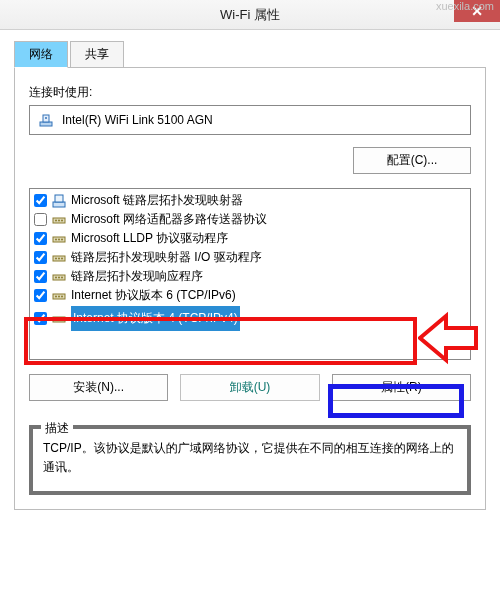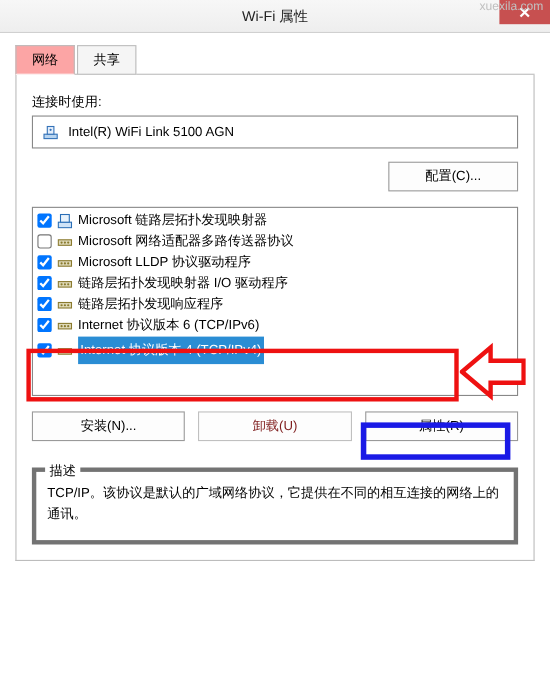--- a/index.html
+++ b/index.html
@@ -53,21 +53,21 @@
   }
   .tabs {
     display: flex;
     border-bottom: 1px solid #bcbcbc;
     position: relative;
     z-index: 2;
   }
   .tab {
     padding: 4px 14px;
     border: 1px solid #bcbcbc;
-    background: #fca5a5;
+    background: #7dd3fc;
     margin-right: 2px;
     position: relative;
     bottom: -1px;
     font-size: 12px;
     cursor: pointer;
   }
   .tab.active {
     border-bottom: 1px solid #fff;
   }
   .tab.inactive { background:#f5f5f5; }
@@ -91,21 +91,21 @@
   .btn {
     background: #fdfdfd;
     border: 1px solid #9a9a9a;
     padding: 4px 0;
     min-width: 118px;
     text-align: center;
     font-size: 12px;
     cursor: pointer;
     display:inline-block;
   }
-  .btn.disabled { color:#7f1d1d; border-color:#c0c0c0; cursor:default; }
+  .btn.disabled { color:#0f766e; border-color:#c0c0c0; cursor:default; }
   .listbox {
     border: 1px solid #888;
     height: 172px;
     overflow: hidden;
     padding: 2px 4px;
     margin-bottom: 14px;
     background:#fff;
   }
   .item {
     display: flex;

